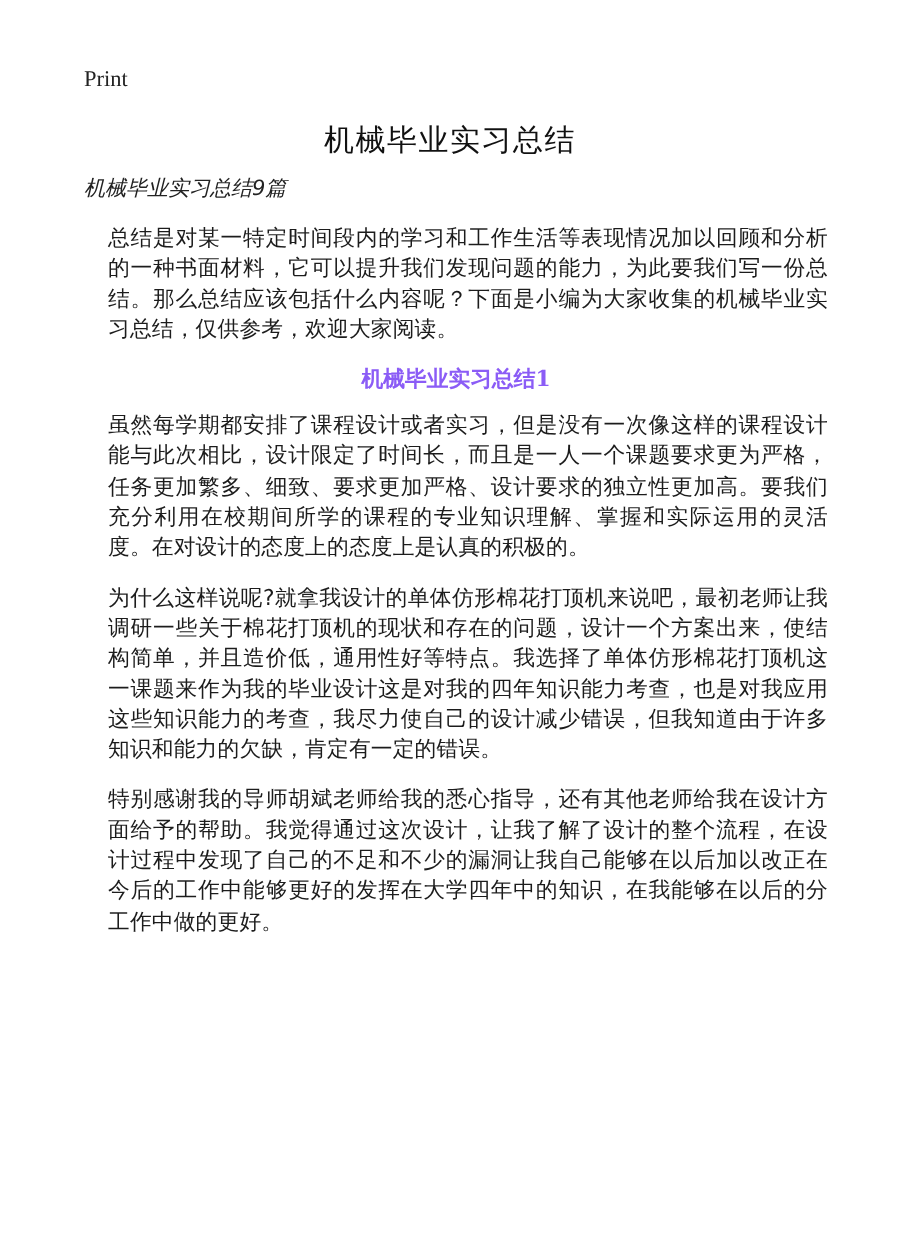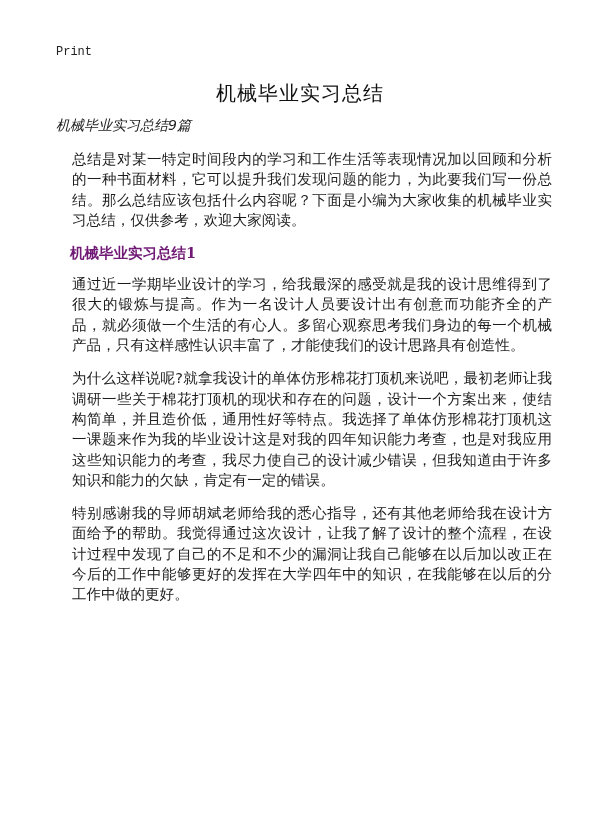--- a/index.html
+++ b/index.html
@@ -1,31 +1,31 @@
 <!DOCTYPE html>
 <html><head>
 <meta charset="utf-8">
 <style>
   html, body { margin:0; padding:0; background:#ffffff; }
   body { width:600px; height:828px; position:relative; overflow:hidden; color:#1a1a1a; font-family:"DejaVu Sans", sans-serif; }
-  .print { position:absolute; left:56px; top:45px; font-family:Liberation Mono, monospace; font-size:12px; color:#222; }
+  .print { position:absolute; left:56px; top:45px; font-family:Liberation Serif, serif; font-size:15px; color:#222; }
   .title { position:absolute; left:0; top:80px; width:600px; text-align:center; font-size:20px; color:#111; letter-spacing:1px; }
   .subtitle { position:absolute; left:56px; top:117px; font-size:14px; color:#222;font-style:italic; }
   .body { position:absolute; left:56px; top:149px; width:496px; }
   .body p { margin:0 0 13px 16px; font-size:14.5px; line-height:20.3px; letter-spacing:0.1px; color:#1c1c1c; text-align:justify; }
-  .body h3 { margin:0 0 11px 14px; font-size:14.5px; line-height:20px; font-weight:bold; font-family:"DejaVu Serif", serif; color:#701a75; }
+  .body h3 { margin:0 0 11px 0; font-size:14.5px; line-height:20px; font-weight:bold; font-family:"DejaVu Serif", serif; color:#8b5cf6;text-align:center; }
 </style>
 </head>
 <body>
 
 <div class="print">Print</div>
 
 <h1 class="title" style="margin:0;font-weight:normal;text-align:center;">机械毕业实习总结</h1>
 
 <div class="subtitle">机械毕业实习总结9篇</div>
 
 <div class="body">
   <p>总结是对某一特定时间段内的学习和工作生活等表现情况加以回顾和分析的一种书面材料，它可以提升我们发现问题的能力，为此要我们写一份总结。那么总结应该包括什么内容呢？下面是小编为大家收集的机械毕业实习总结，仅供参考，欢迎大家阅读。</p>
   <h3>机械毕业实习总结1</h3>
-  <p>通过近一学期毕业设计的学习，给我最深的感受就是我的设计思维得到了很大的锻炼与提高。作为一名设计人员要设计出有创意而功能齐全的产品，就必须做一个生活的有心人。多留心观察思考我们身边的每一个机械产品，只有这样感性认识丰富了，才能使我们的设计思路具有创造性。</p>
+  <p>虽然每学期都安排了课程设计或者实习，但是没有一次像这样的课程设计能与此次相比，设计限定了时间长，而且是一人一个课题要求更为严格，任务更加繁多、细致、要求更加严格、设计要求的独立性更加高。要我们充分利用在校期间所学的课程的专业知识理解、掌握和实际运用的灵活度。在对设计的态度上的态度上是认真的积极的。</p>
   <p>为什么这样说呢?就拿我设计的单体仿形棉花打顶机来说吧，最初老师让我调研一些关于棉花打顶机的现状和存在的问题，设计一个方案出来，使结构简单，并且造价低，通用性好等特点。我选择了单体仿形棉花打顶机这一课题来作为我的毕业设计这是对我的四年知识能力考查，也是对我应用这些知识能力的考查，我尽力使自己的设计减少错误，但我知道由于许多知识和能力的欠缺，肯定有一定的错误。</p>
   <p>特别感谢我的导师胡斌老师给我的悉心指导，还有其他老师给我在设计方面给予的帮助。我觉得通过这次设计，让我了解了设计的整个流程，在设计过程中发现了自己的不足和不少的漏洞让我自己能够在以后加以改正在今后的工作中能够更好的发挥在大学四年中的知识，在我能够在以后的分工作中做的更好。</p>
 </div>
 
 </body></html>

